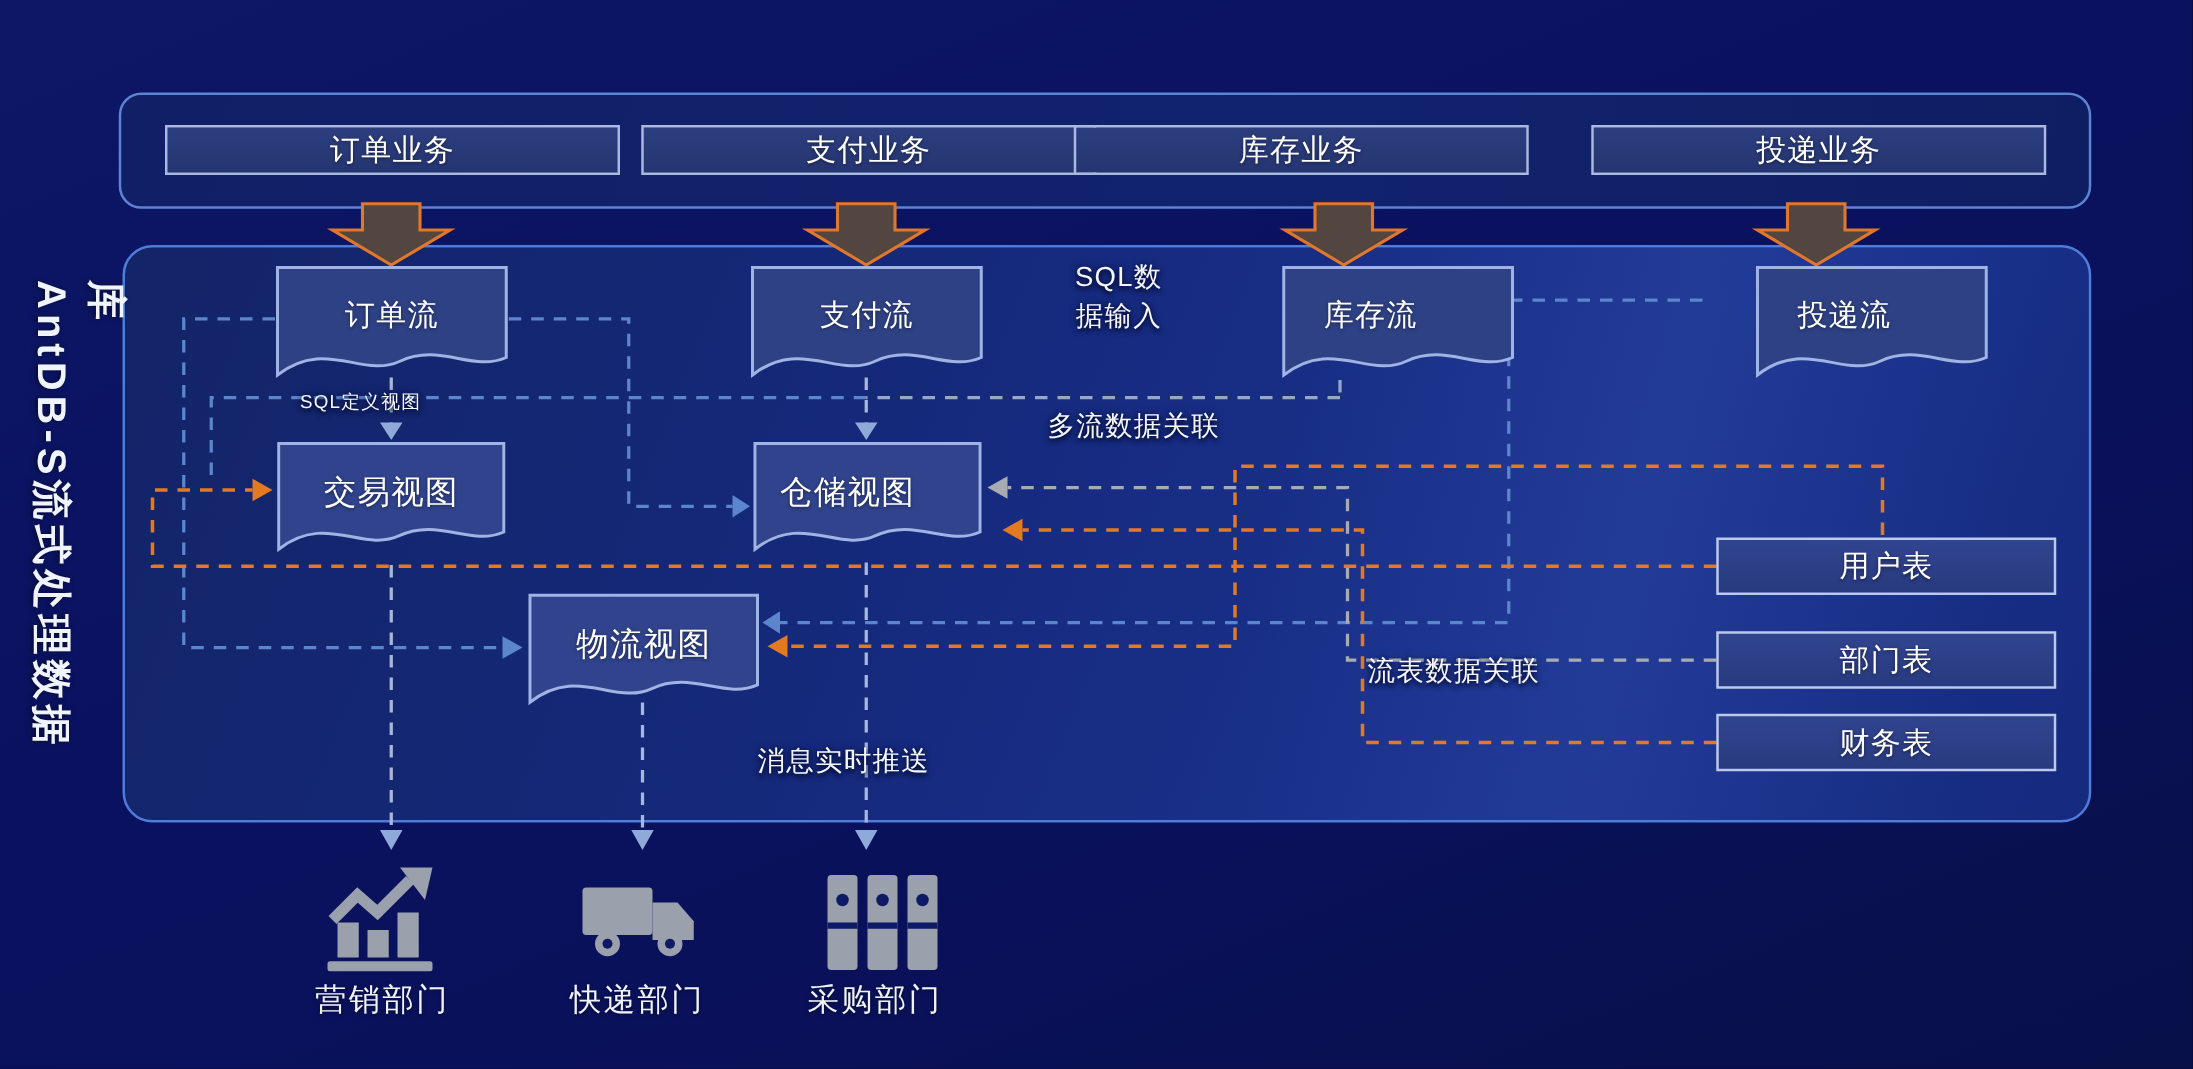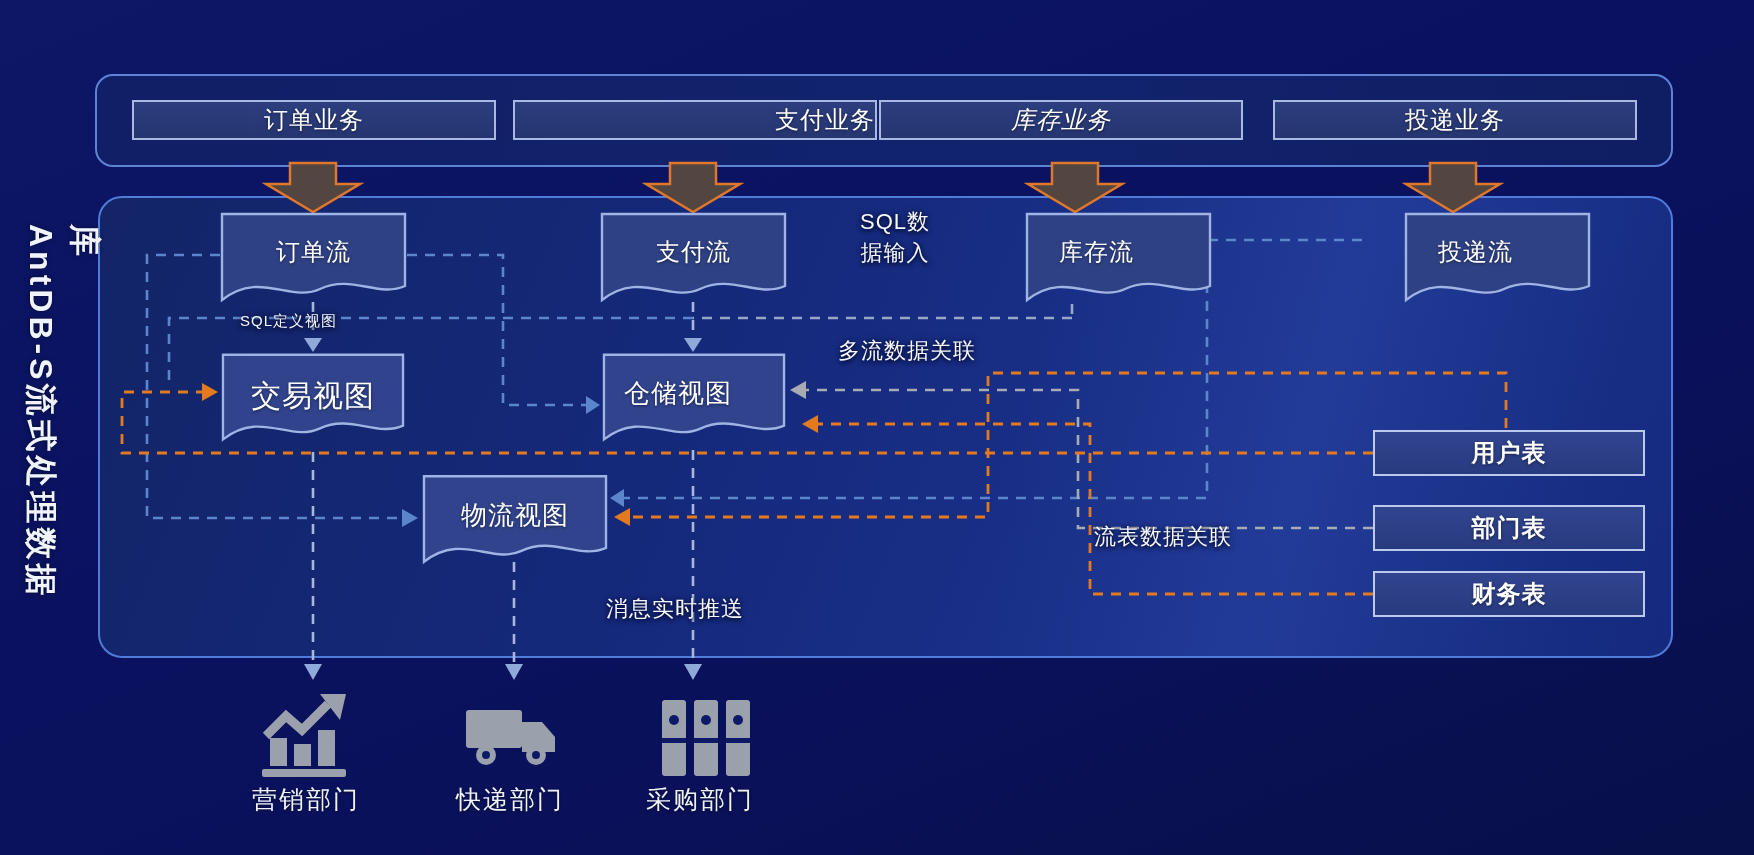--- a/index.html
+++ b/index.html
@@ -14,21 +14,21 @@
   .panel-main:after{content:"";position:absolute;inset:0;border-radius:22px;
     background:linear-gradient(100deg,rgba(255,255,255,0) 58%,rgba(130,170,255,.07) 76%,rgba(255,255,255,0) 94%);}
   .biz{top:100px;width:364px;height:40px;border:2px solid #a9b9e2;background:linear-gradient(180deg,#2c3e7f,#253570);
     box-sizing:border-box;display:flex;align-items:center;justify-content:center;
     font-size:24px;letter-spacing:1px;text-shadow:0 1px 3px rgba(0,0,0,.45);}
   .doc{width:187px;height:100px;}
   .doc .txt,.tbl span{position:absolute;left:0;right:0;text-align:center;text-shadow:0 1px 3px rgba(0,0,0,.45);}
   .doc .txt{top:24px;font-size:24px;letter-spacing:1px;}
   .tbl{width:272px;height:46px;border:2px solid #bac9ec;background:linear-gradient(180deg,#31448f,#283a7f);
     box-sizing:border-box;display:flex;align-items:center;justify-content:center;
-    font-size:24px;letter-spacing:1px;text-shadow:0 1px 3px rgba(0,0,0,.45);font-weight:bold;}
+    font-size:24px;letter-spacing:1px;text-shadow:0 1px 3px rgba(0,0,0,.45);}
   .lbl{font-size:22px;color:#f4f7ff;letter-spacing:1px;text-shadow:0 2px 4px rgba(4,8,40,.9),0 0 6px rgba(4,8,40,.8);white-space:nowrap;}
   .dept{width:120px;text-align:center;font-size:25px;color:#eef2fa;letter-spacing:2px;text-shadow:0 1px 3px rgba(0,0,0,.5);}
   .vtitle{left:18px;top:224px;height:410px;writing-mode:vertical-lr;text-orientation:sideways;
     font-size:32px;font-weight:600;letter-spacing:4px;color:#f0f4fc;text-shadow:0 1px 4px rgba(0,0,0,.5);}
   svg{display:block;}
 </style>
 </head>
 <body>
 
 <div class="stage">
@@ -93,24 +93,24 @@
       <polygon points="630,508 630,526 614,517"></polygon>
       <polygon points="818,415 818,433 802,424"></polygon>
     </g>
   </svg>
 
   <div class="abs vtitle">AntDB-S流式处理数据库</div>
 
   <div class="abs biz" style="left:132px;">
       <span>订单业务</span>
     </div>
-  <div class="abs biz" style="left:513px;justify-content:flex-end;">
+  <div class="abs biz" style="left:513px;">
       <span>支付业务</span>
     </div>
-  <div class="abs biz" style="left:879px;font-style:italic;">
+  <div class="abs biz" style="left:859px;">
       <span>库存业务</span>
     </div>
   <div class="abs biz" style="left:1273px;">
       <span>投递业务</span>
     </div>
 
   <div class="abs doc" style="left:220px;top:212px;">
     <svg width="187" height="100" viewBox="0 0 187 100">
         <path d="M2,2 H185 V74 C158,86 132,62 100,77 C70,91 40,58 2,88 Z" fill="#2e4184" stroke="#9fb4e4" stroke-width="2.4"></path>
       </svg>
@@ -132,21 +132,21 @@
     <svg width="187" height="100" viewBox="0 0 187 100">
         <path d="M2,2 H185 V74 C158,86 132,62 100,77 C70,91 40,58 2,88 Z" fill="#2e4184" stroke="#9fb4e4" stroke-width="2.4"></path>
       </svg>
     <span class="txt">投递流</span>
   </div>
 
   <div class="abs doc" style="left:221px;top:352px;width:184px;">
     <svg width="184" height="100" viewBox="0 0 187 100">
         <path d="M2,2 H185 V74 C158,86 132,62 100,77 C70,91 40,58 2,88 Z" fill="#30438c" stroke="#9fb4e4" stroke-width="2.4"></path>
       </svg>
-    <span class="txt" style="font-size:30px;">交易视图</span>
+    <span class="txt" style="font-size:26px;">交易视图</span>
   </div>
   <div class="abs doc" style="left:602px;top:352px;width:152px;">
     <svg width="184" height="100" viewBox="0 0 187 100">
         <path d="M2,2 H185 V74 C158,86 132,62 100,77 C70,91 40,58 2,88 Z" fill="#30438c" stroke="#9fb4e4" stroke-width="2.4"></path>
       </svg>
     <span class="txt" style="font-size:26px;">仓储视图</span>
   </div>
   <div class="abs doc" style="left:422px;top:474px;width:186px;">
     <svg width="186" height="100" viewBox="0 0 187 100">
         <path d="M2,2 H185 V74 C158,86 132,62 100,77 C70,91 40,58 2,88 Z" fill="#30438c" stroke="#9fb4e4" stroke-width="2.4"></path>
@@ -162,21 +162,21 @@
     </div>
   <div class="abs tbl" style="left:1373px;top:571px;">
       <span>财务表</span>
     </div>
 
   <div class="abs lbl" style="left:845px;top:206px;width:100px;text-align:center;line-height:31px;">
     <div>SQL数</div>
     <div>据输入</div>
   </div>
   <div class="abs lbl" style="left:240px;top:312px;font-size:15px;">SQL定义视图</div>
-  <div class="abs lbl" style="left:838px;top:336px;">多流数据关联</div>
+  <div class="abs lbl" style="left:838px;top:326px;">多流数据关联</div>
   <div class="abs lbl" style="left:1094px;top:522px;">流表数据关联</div>
   <div class="abs lbl" style="left:606px;top:594px;">消息实时推送</div>
 
   <div class="abs" style="left:256px;top:692px;">
     <svg width="100" height="90" viewBox="0 0 100 90" fill="#9aa0ac">
       <rect x="6" y="77" width="84" height="8" rx="2"></rect>
       <rect x="14" y="46" width="17" height="28"></rect>
       <rect x="38" y="52" width="17" height="22"></rect>
       <rect x="62" y="38" width="17" height="36"></rect>
       <path d="M10,44 L30,24 L46,38 L72,12" stroke="#9aa0ac" stroke-width="9" fill="none"></path>

